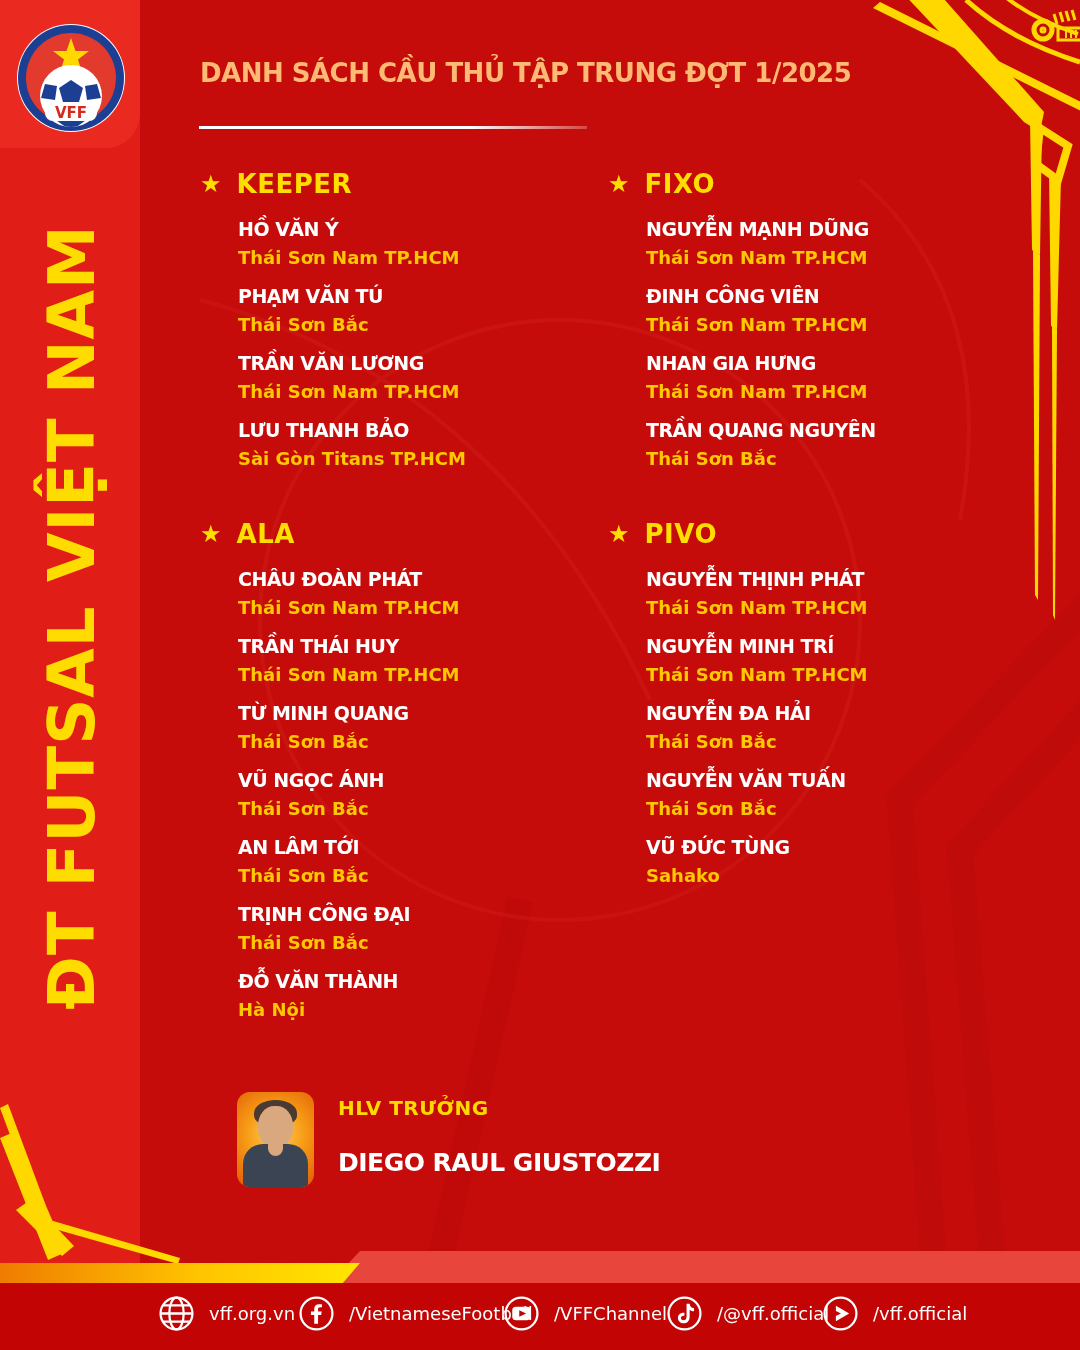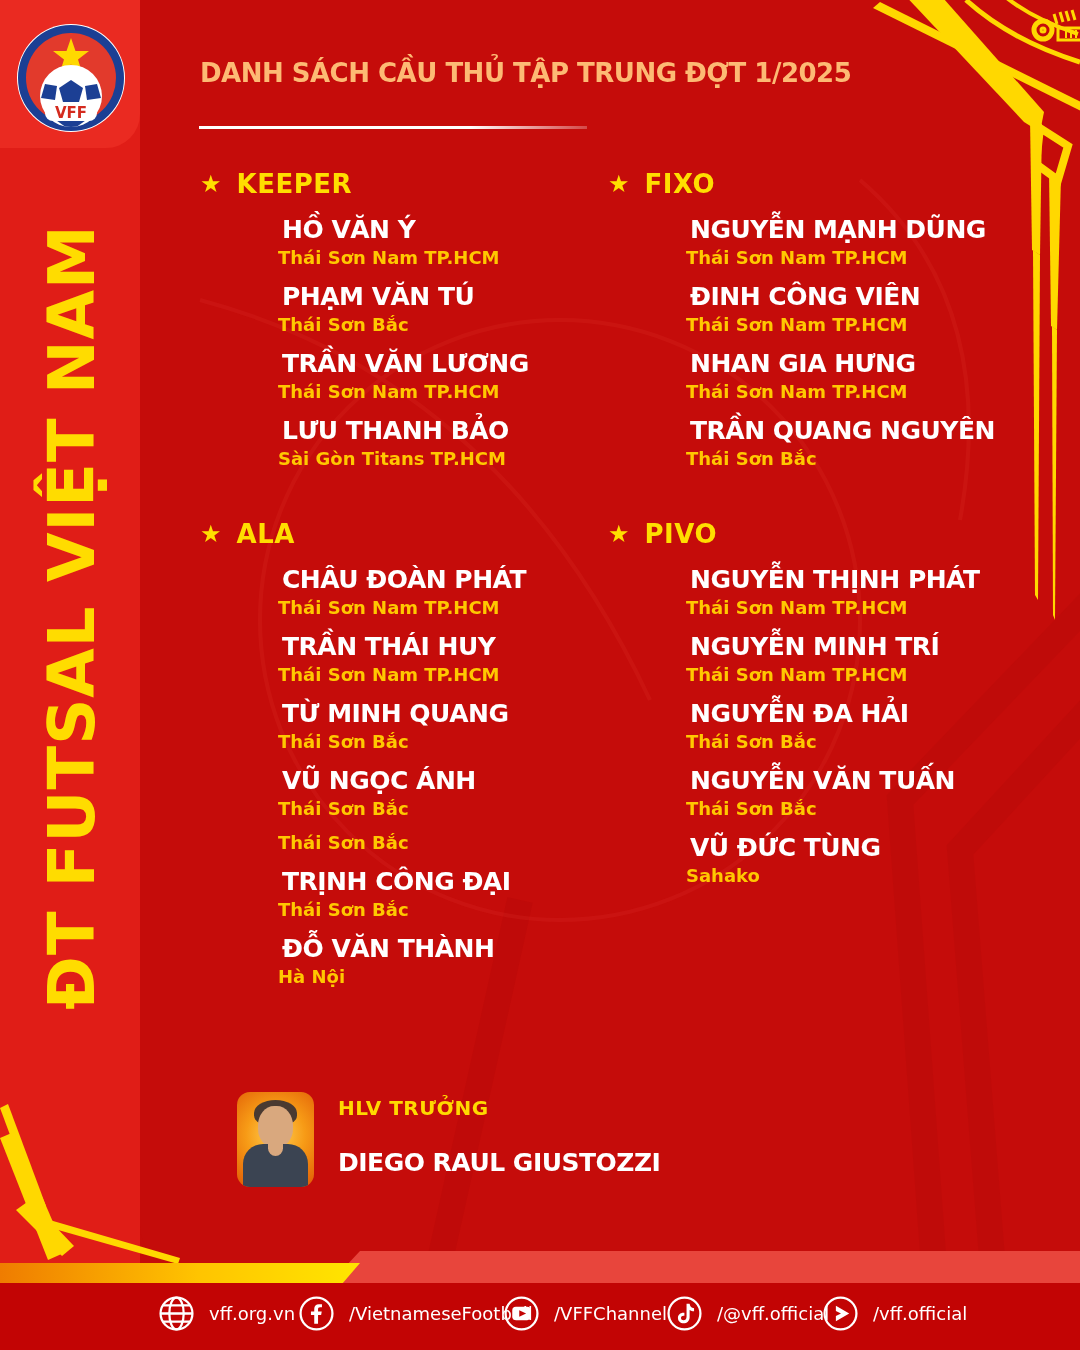--- a/index.html
+++ b/index.html
@@ -28,22 +28,22 @@
   }
   
   .col{position:absolute;top:168px;width:400px;}
   .col1{left:200px;} .col2{left:608px;}
   .sec-head{display:flex;align-items:center;gap:15px;height:32px;margin-bottom:14px;}
   .star{color:#ffde00;font-size:24px;line-height:24px;}
   .sec-label{color:#ffde00;font-weight:bold;font-size:26px;letter-spacing:0.5px;}
   .sec{margin-bottom:0;}
   .sec + .sec{margin-top:48px;}
   .player{margin:0 0 12px 38px;}
-  .pname{color:#ffffff;font-weight:bold;font-size:25px;letter-spacing:-0.5px;line-height:31px;white-space:nowrap;margin-left:44px;}
-  .pclub{color:#ffc800;font-weight:bold;font-size:18px;line-height:22px;margin-top:2px;white-space:nowrap;margin-left:40px;}
+  .pname{color:#ffffff;font-weight:bold;font-size:19px;letter-spacing:-0.5px;line-height:31px;white-space:nowrap;}
+  .pclub{color:#ffc800;font-weight:bold;font-size:18px;line-height:22px;margin-top:2px;white-space:nowrap;}
   
   .coach-photo{
     position:absolute;left:237px;top:1092px;width:77px;height:95px;border-radius:13px;overflow:hidden;
     background:radial-gradient(circle at 50% 45%,#ffd257 0%,#f79b16 45%,#e05a05 100%);
   }
   .coach-photo .hair{position:absolute;left:17px;top:8px;width:43px;height:26px;border-radius:50% 50% 40% 40%;background:#4a3a31;}
   .coach-photo .head{position:absolute;left:21px;top:14px;width:35px;height:42px;border-radius:46%;background:#d9a87e;}
   .coach-photo .body{position:absolute;left:6px;top:52px;width:65px;height:50px;border-radius:20px 20px 0 0;background:#3b4452;}
   .coach-photo .collar{position:absolute;left:31px;top:52px;width:15px;height:12px;background:#d9a87e;border-radius:0 0 8px 8px;}
   .coach-role{position:absolute;left:338px;top:1096px;color:#ffd900;font-weight:bold;font-size:20px;letter-spacing:0.5px;}
@@ -179,20 +179,21 @@
       </div>
       <div class="player">
         <div class="pname">TỪ MINH QUANG</div>
         <div class="pclub">Thái Sơn Bắc</div>
       </div>
       <div class="player">
         <div class="pname">VŨ NGỌC ÁNH</div>
         <div class="pclub">Thái Sơn Bắc</div>
       </div>
       <div class="player">
+        <div class="pname">AN LÂM TỚI</div>
         <div class="pclub">Thái Sơn Bắc</div>
       </div>
       <div class="player">
         <div class="pname">TRỊNH CÔNG ĐẠI</div>
         <div class="pclub">Thái Sơn Bắc</div>
       </div>
       <div class="player">
         <div class="pname">ĐỖ VĂN THÀNH</div>
         <div class="pclub">Hà Nội</div>
       </div>

